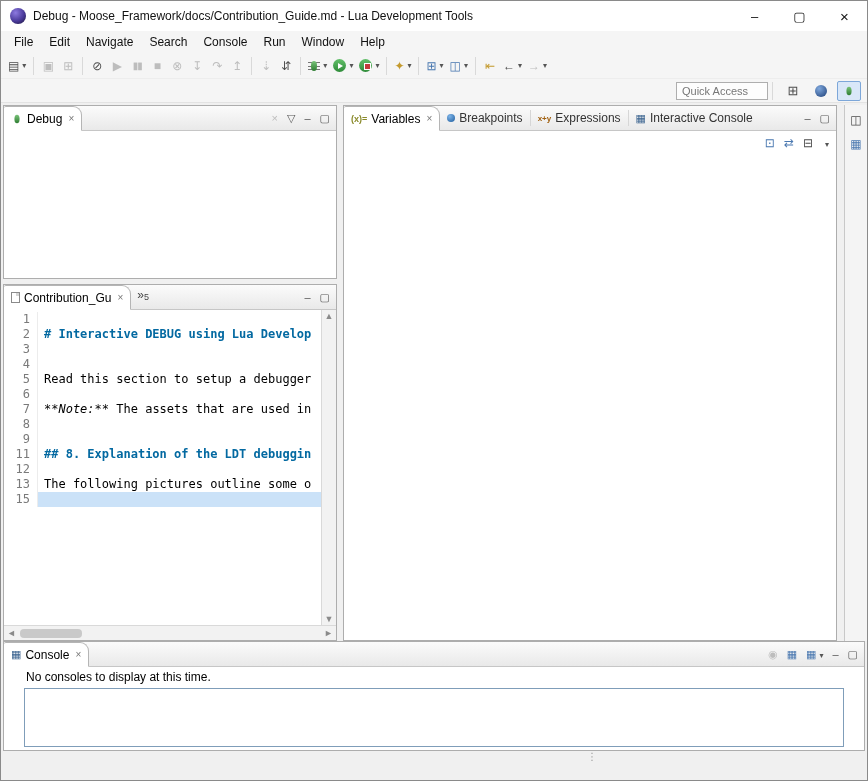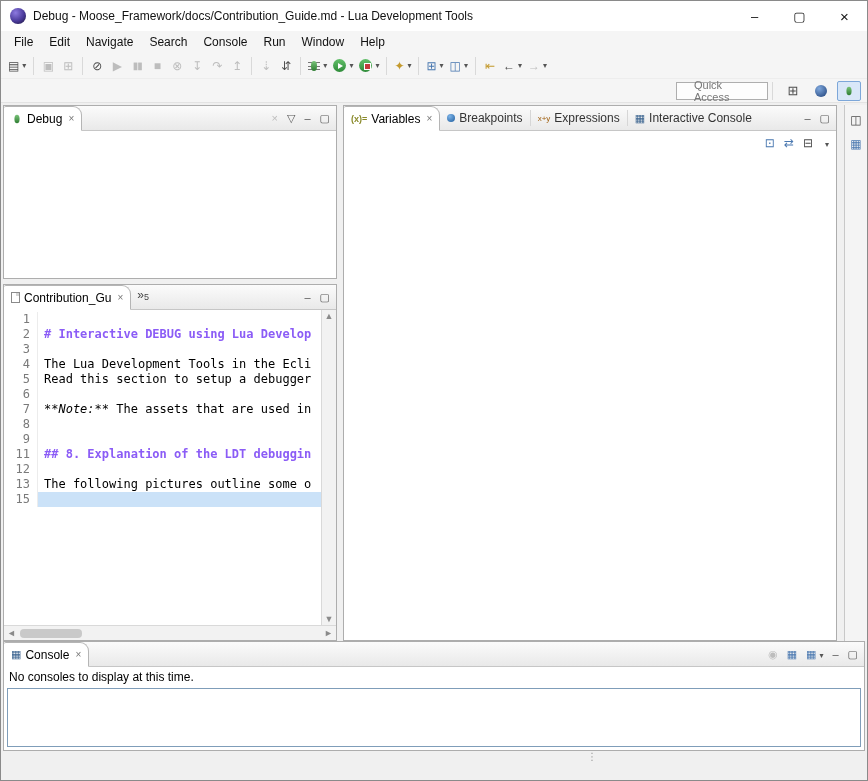--- a/index.html
+++ b/index.html
@@ -31,21 +31,21 @@
   .run-ico { width: 13px; height: 13px; border-radius: 50%; background: linear-gradient(180deg,#63c06a,#2e8b39); position: relative; flex: 0 0 auto; }
   .run-ico::after { content: ""; position: absolute; left: 5px; top: 3.5px; border-left: 5px solid #fff; border-top: 3px solid transparent; border-bottom: 3px solid transparent; }
   .ext-badge { position: relative; }
   .ext-badge::after { content: ""; position: absolute; right: 1px; bottom: 2px; width: 5px; height: 5px; background: #c23b3b; border: 1px solid #fff; }
   .bug { width: 12px; height: 12px; position: relative; display: inline-block; flex: 0 0 auto; }
   .bug::after { content: ""; position: absolute; left: 0; top: 2px; width: 12px; height: 8px; background: repeating-linear-gradient(180deg,#777 0 1px,transparent 1px 3.5px); }
   .bug::before { content: ""; position: absolute; left: 3px; top: 1px; width: 6px; height: 10px; background: linear-gradient(180deg,#7bc47b,#2e7d32); border-radius: 50% / 45%; z-index: 1; }
   .bug.small { transform: scale(.85); }
 
   .toolbar2 { height: 24px; background: #f5f5f5; display: flex; align-items: center; justify-content: flex-end; padding: 0 6px; flex: 0 0 auto; border-bottom: 1px solid #e3e3e3; }
-  .quick-access { width: 92px; height: 18px; border: 1px solid #aeaeae; background: #fdfdfd; color: #777; font-size: 11px; display: flex; align-items: center; padding: 0 17px; }
+  .quick-access { width: 92px; height: 18px; border: 1px solid #aeaeae; background: #fdfdfd; color: #777; font-size: 11px; display: flex; align-items: center; padding: 0 5px; }
   .persp-btn { height: 20px; min-width: 24px; display: flex; align-items: center; justify-content: center; margin-left: 4px; font-size: 13px; }
   .persp-btn.sel { background: #d9e7f8; border: 1px solid #7da7d9; border-radius: 2px; }
   .sphere { width: 12px; height: 12px; border-radius: 50%; background: radial-gradient(circle at 35% 30%, #7fa8dd, #1d3f77); }
 
   
   .main { height: 538px; display: flex; padding: 2px 0 0 2px; flex: 0 0 auto; }
   .left-col { width: 334px; display: flex; flex-direction: column; flex: 0 0 auto; }
   .right-col { flex: 1; margin-left: 6px; margin-right: 7px; display: flex; }
   .rail { width: 23px; border-left: 1px solid #c8c8c8; background: #f4f4f4; display: flex; flex-direction: column; align-items: center; padding-top: 8px; gap: 10px; flex: 0 0 auto; }
   .rail .ric { font-size: 12px; }
@@ -70,40 +70,40 @@
   
   .viewbar { height: 24px; display: flex; justify-content: flex-end; align-items: center; gap: 9px; padding: 0 7px; background: #fff; flex: 0 0 auto; }
   .viewbar .vic { font-size: 12px; }
 
   
   .ebody { flex: 1; display: flex; overflow: hidden; }
   .lines { flex: 1; padding-top: 2px; overflow: hidden; }
   .ln { display: flex; height: 15px; font-family: "DejaVu Sans Mono", monospace; font-size: 12px; white-space: pre; }
   .ln .no { width: 34px; text-align: right; padding-right: 7px; color: #7a7a7a; flex: 0 0 auto; border-right: 1px solid #ececec; }
   .ln .tx { padding-left: 6px; overflow: hidden; flex: 1; }
-  .ln.h .tx { color: #8b5cf6; font-weight: bold; }
+  .ln.h .tx { color: #0369a1; font-weight: bold; }
   .ln .tx i { font-style: italic; }
   .ln.cur .tx { background: #cbe2f8; }
   .vscroll { width: 15px; background: #f2f2f2; border-left: 1px solid #d9d9d9; display: flex; flex-direction: column; justify-content: space-between; align-items: center; padding: 1px 0; color: #8a8a8a; font-size: 9px; flex: 0 0 auto; }
   .hscroll { height: 15px; background: #f2f2f2; border-top: 1px solid #d9d9d9; display: flex; align-items: center; color: #8a8a8a; font-size: 9px; flex: 0 0 auto; padding: 0 3px; }
   .hthumb { width: 62px; height: 9px; background: #c9c9c9; border-radius: 4px; margin-left: 4px; }
   .htrack { flex: 1; }
 
   
   .file-ic { width: 9px; height: 11px; background: #fff; border: 1px solid #8a8a8a; position: relative; flex: 0 0 auto; }
   .file-ic::after { content: ""; position: absolute; right: 0; top: 0; width: 3px; height: 3px; background: #d5d5d5; }
   .varsym { font-size: 9px; color: #8a8a2a; font-weight: bold; }
   .bpdot { width: 8px; height: 8px; border-radius: 50%; background: radial-gradient(circle at 35% 30%, #7db4e8, #1f5d9e); flex: 0 0 auto; }
-  .expsym { font-size: 8px; color: #a06010; font-weight: normal; }
+  .expsym { font-size: 8px; color: #a06010; font-weight: bold; }
   .consym { font-size: 11px; color: #3a638f; }
 
   
   .console-row { height: 110px; padding: 0 2px; flex: 0 0 auto; display: flex; }
   .console-panel { flex: 1; }
-  .cbody { flex: 1; background: #fff; padding: 2px 3px 3px; display: flex; flex-direction: column; }
+  .cbody { flex: 1; background: #fff; padding: 2px 20px 3px; display: flex; flex-direction: column; }
   .cmsg { font-size: 12px; padding: 1px 2px 4px; }
   .cbox { flex: 1; border: 1px solid #7f9db9; background: #fff; }
 
   
   .statusbar { flex: 1; background: #f0f0f0; position: relative; }
   .grip { position: absolute; left: 586px; top: 1px; color: #9a9a9a; font-size: 10px; line-height: 1; }
 </style>
 </head>
 <body>
 
@@ -256,21 +256,21 @@
             <span class="hic">–</span>
             <span class="hic">▢</span>
           </span>
         </div>
 
         <div class="ebody">
           <div class="lines">
             <div class="ln"><span class="no">1</span><span class="tx"></span></div>
             <div class="ln h"><span class="no">2</span><span class="tx"># Interactive DEBUG using Lua Develop</span></div>
             <div class="ln"><span class="no">3</span><span class="tx"></span></div>
-            <div class="ln"><span class="no">4</span><span class="tx">The Lua Development Tools in the Ecli</span></div>
+            <div class="ln"><span class="no">4</span></div>
             <div class="ln"><span class="no">5</span><span class="tx">Read this section to setup a debugger</span></div>
             <div class="ln"><span class="no">6</span><span class="tx"></span></div>
             <div class="ln"><span class="no">7</span><span class="tx"><i>**Note:**</i><span> The assets that are used in</span></span></div>
             <div class="ln"><span class="no">8</span></div>
             <div class="ln"><span class="no">9</span><span class="tx"></span></div>
             <div class="ln h"><span class="no">11</span><span class="tx">## 8. Explanation of the LDT debuggin</span></div>
             <div class="ln"><span class="no">12</span><span class="tx"></span></div>
             <div class="ln"><span class="no">13</span><span class="tx">The following pictures outline some o</span></div>
             <div class="ln cur"><span class="no">15</span><span class="tx"></span></div>
           </div>

